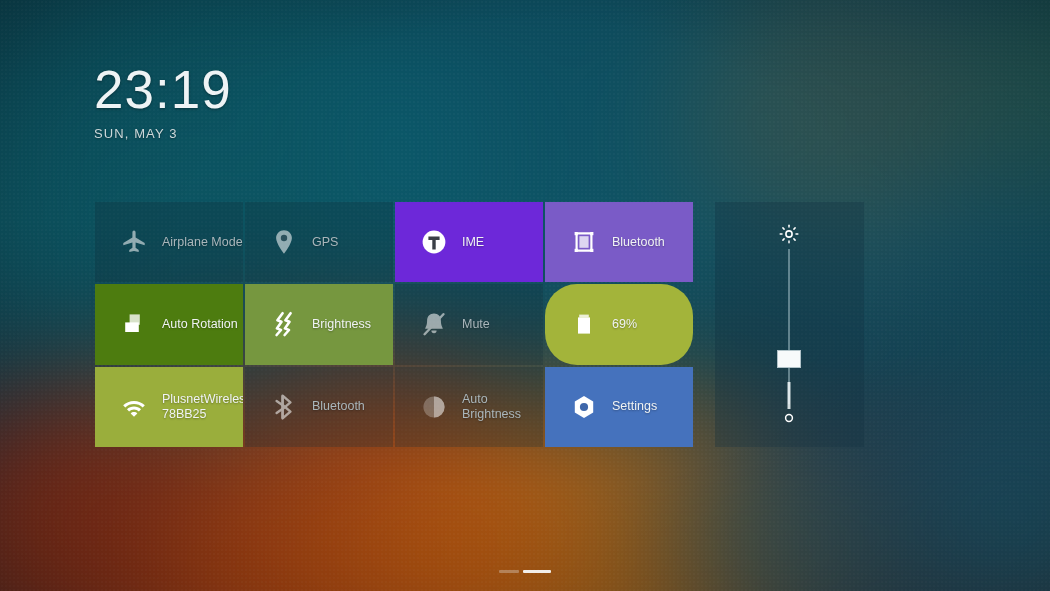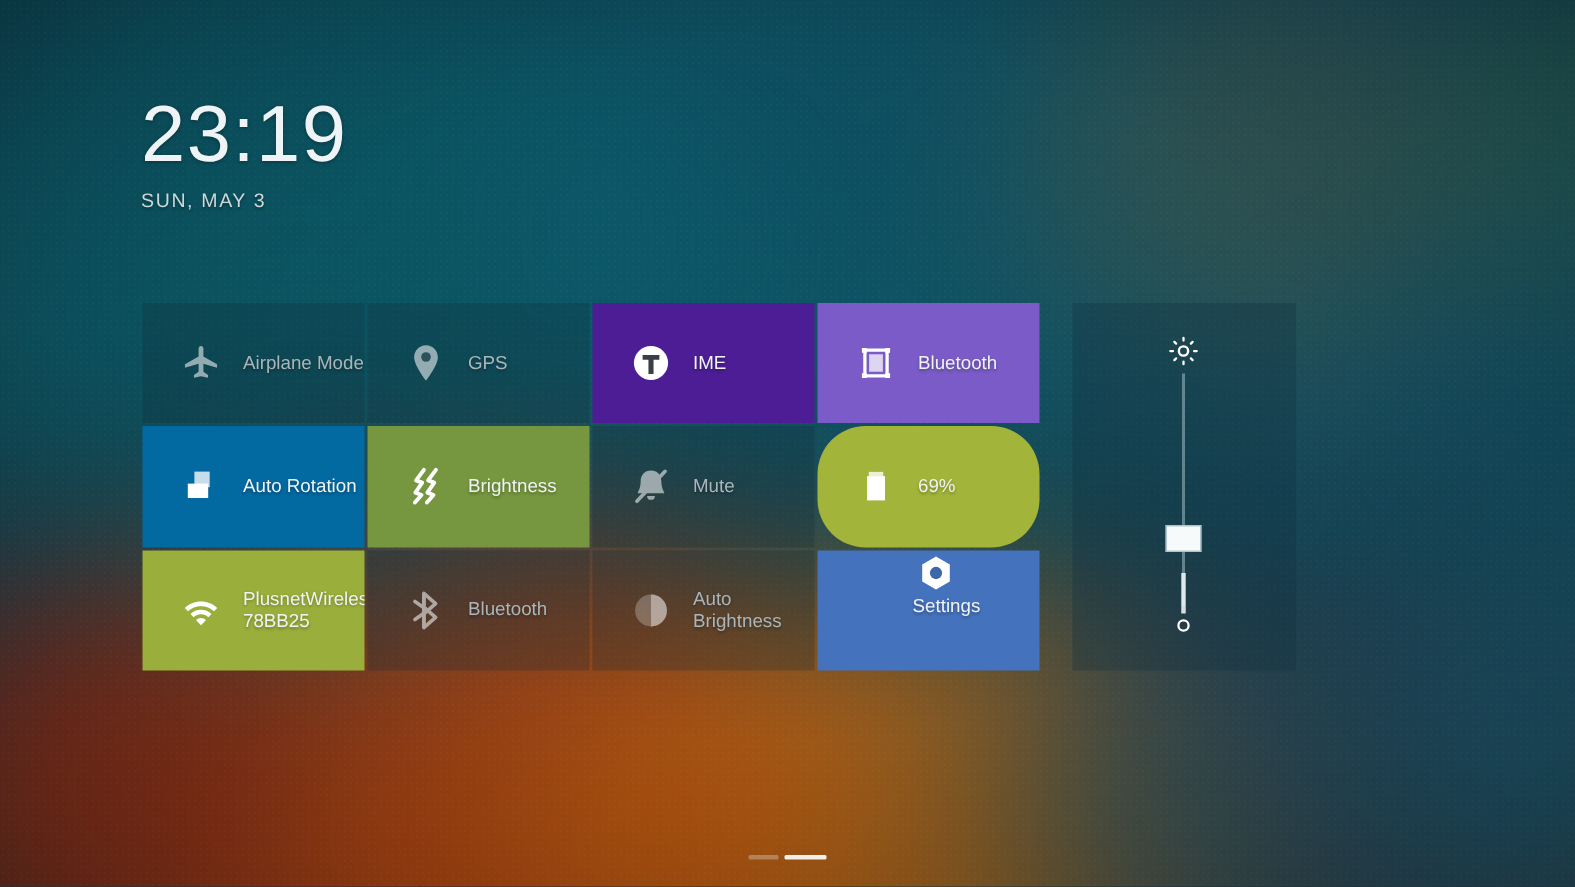--- a/index.html
+++ b/index.html
@@ -159,21 +159,21 @@
       </div>
       <div class="tile off">
         <span class="ico">
           <svg width="28" height="28" viewBox="0 0 28 28">
             <path d="M14 2.2c-4.4 0-7.9 3.5-7.9 7.9 0 5.6 7.9 15.6 7.9 15.6s7.9-10 7.9-15.6c0-4.4-3.5-7.9-7.9-7.9z" fill="#ffffff"></path>
             <circle cx="14" cy="10" r="3.2" fill="rgba(35,60,72,.85)"></circle>
           </svg>
         </span>
         <span class="lbl">GPS</span>
       </div>
-      <div class="tile" style="background-color: #4c1d95;">
+      <div class="tile" style="background-color: #6d28d9;">
         <span class="ico">
           <svg width="28" height="28" viewBox="0 0 28 28">
             <circle cx="14" cy="14" r="11.4" fill="#ffffff"></circle>
             <path d="M8.4 8.6h11.2v3.3h-3.9v9.5h-3.4v-9.5H8.4z" fill="#3a3f46"></path>
           </svg>
         </span>
         <span class="lbl">IME</span>
       </div>
       <div class="tile" style="background-color: rgb(122, 91, 199);">
         <span class="ico">
@@ -181,21 +181,21 @@
             <rect x="6.6" y="5.4" width="14.8" height="17.2" rx="1" fill="none" stroke="#ffffff" stroke-width="2.2"></rect>
             <rect x="9.4" y="8.2" width="9.2" height="11.6" fill="#ffffff" opacity=".75"></rect>
             <rect x="4.6" y="4.0" width="3.2" height="3.2" fill="#ffffff"></rect>
             <rect x="20.2" y="4.0" width="3.2" height="3.2" fill="#ffffff"></rect>
             <rect x="4.6" y="20.8" width="3.2" height="3.2" fill="#ffffff"></rect>
             <rect x="20.2" y="20.8" width="3.2" height="3.2" fill="#ffffff"></rect>
           </svg>
         </span>
         <span class="lbl">Bluetooth</span>
       </div>
-      <div class="tile" style="background-color: #0369a1; text-align: right;">
+      <div class="tile" style="background-color: #4d7c0f; text-align: right;">
         <span class="ico">
           <svg width="28" height="28" viewBox="0 0 28 28">
             <rect x="9.6" y="4.4" width="10.2" height="10.4" fill="#ffffff" opacity=".78"></rect>
             <rect x="5.2" y="12.4" width="13.6" height="9.6" fill="#ffffff"></rect>
           </svg>
         </span>
         <span class="lbl">Auto Rotation</span>
       </div>
       <div class="tile" style="background-color: rgb(118, 151, 63);">
         <span class="ico">
@@ -248,21 +248,21 @@
       </div>
       <div class="tile off">
         <span class="ico">
           <svg width="28" height="28" viewBox="0 0 28 28">
             <circle cx="14" cy="14" r="10.6" fill="#ffffff" opacity=".45"></circle>
             <path d="M14 3.4a10.6 10.6 0 0 1 0 21.2z" fill="#ffffff" opacity=".95"></path>
           </svg>
         </span>
         <span class="lbl">Auto Brightness</span>
       </div>
-      <div class="tile" style="background-color: rgb(69, 114, 189); flex-direction: column;">
+      <div class="tile" style="background-color: rgb(69, 114, 189);">
         <span class="ico">
           <svg width="28" height="28" viewBox="0 0 28 28">
             <path d="M14 3.0 23.2 8.4v11.2L14 25.0 4.8 19.6V8.4z" fill="#ffffff"></path>
             <circle cx="14" cy="14" r="4.1" fill="rgba(52,95,165,.95)"></circle>
           </svg>
         </span>
         <span class="lbl">Settings</span>
       </div>
     </div>
 

